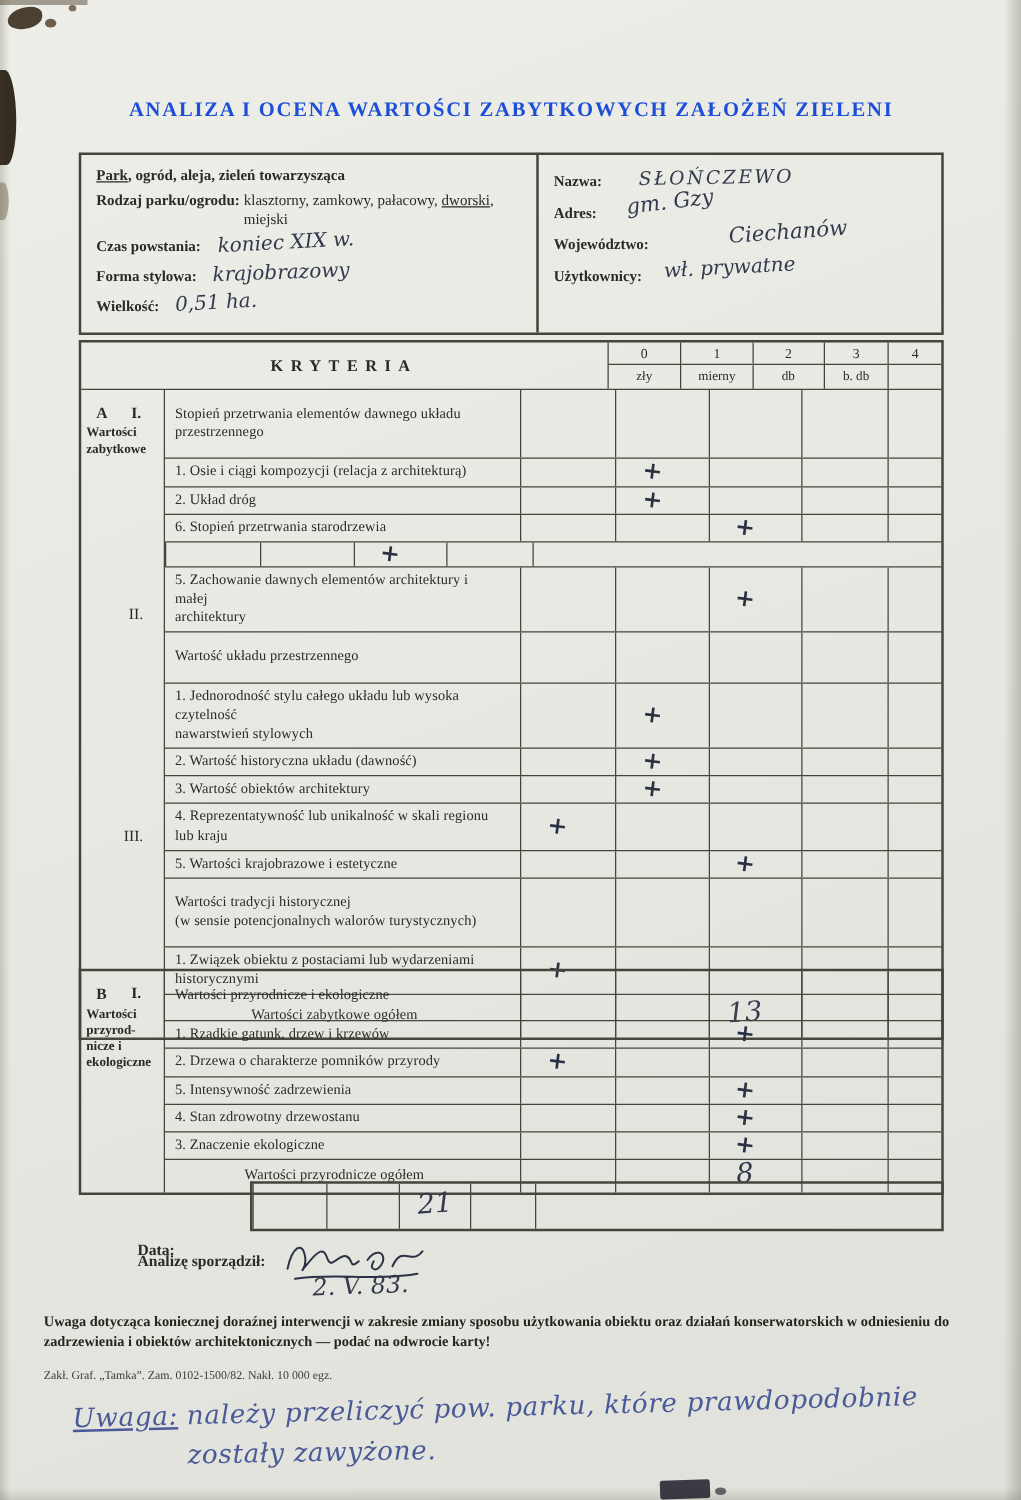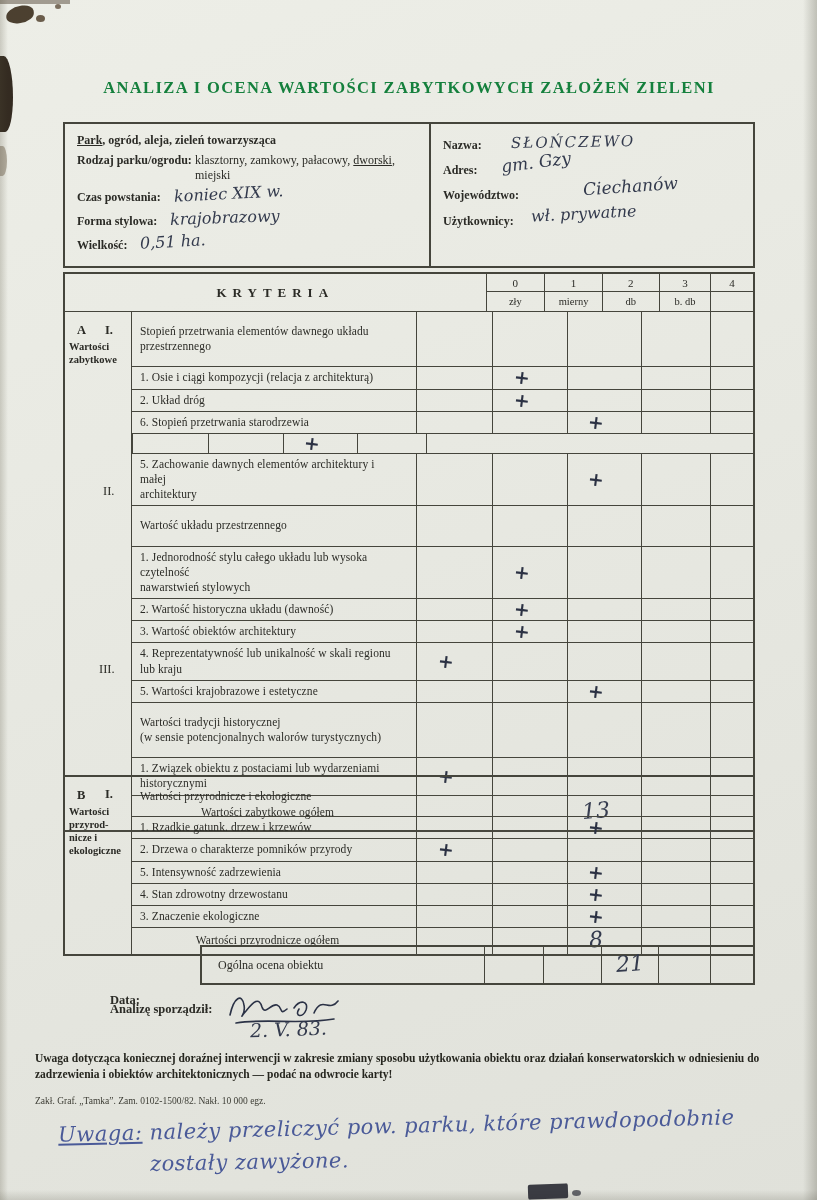--- a/index.html
+++ b/index.html
@@ -19,21 +19,21 @@
   .stain.s1{left:6px;top:6px;width:28px;height:17px;background:#3a2c1c;border-radius:60% 40% 55% 45%;opacity:.9;transform:rotate(-8deg);}
   .stain.s2{left:-4px;top:56px;width:17px;height:76px;background:#241a10;border-radius:0 60% 50% 0;opacity:.92;}
   .stain.s3{left:36px;top:15px;width:9px;height:7px;background:#4a3824;border-radius:50%;opacity:.8;}
   .stain.s4{left:55px;top:4px;width:6px;height:5px;background:#4a3824;border-radius:50%;opacity:.7;}
   .stain.s5{left:-2px;top:146px;width:9px;height:30px;background:#6a5c44;border-radius:0 50% 50% 0;opacity:.45;}
   .stain.s6{left:0px;top:0px;width:70px;height:4px;background:#55483a;opacity:.5;}
   .stamp{position:absolute;left:528px;top:1184px;width:40px;height:15px;background:#23242e;border-radius:2px;transform:rotate(-2deg);opacity:.88;}
   .stamp2{position:absolute;left:572px;top:1190px;width:9px;height:6px;background:#2c2d38;border-radius:50%;opacity:.7;}
 
   .title{position:absolute;left:63px;top:78px;width:692px;text-align:center;
-    font-weight:bold;font-size:16.5px;letter-spacing:1.4px;color:#15803d;}
+    font-weight:bold;font-size:16.5px;letter-spacing:1.4px;color:#1d4ed8;}
 
   .u{text-decoration:underline;}
   .b{font-weight:bold;}
   .hand{font-family:"DejaVu Serif", serif;font-style:italic;color:#333a4d;}
 
   
   .info{position:absolute;left:63px;top:122px;width:692px;height:146px;
     border:2px solid #45453c;display:flex;box-sizing:border-box;background:rgba(255,255,255,0.03);}
   .info-left{width:366px;border-right:2px solid #45453c;box-sizing:border-box;padding:9px 10px 6px 12px;font-size:12px;}
   .info-right{flex:1;position:relative;font-size:12px;}
@@ -416,21 +416,20 @@
           </div>
         <div class="cell c3"></div>
           <div class="cell c4"></div>
       </div>
 
     </div>
   </div>
 </div>
 
 <div class="tableFinal">
-  <div class="fin-label">Ogólna ocena obiektu</div>
   <div class="cell c0"></div>
     <div class="cell c1"></div>
   <div class="cell c2">
       <span class="hand total-val">21</span>
     </div>
   <div class="cell c3"></div>
     <div class="cell c4"></div>
 </div>
 
 <div class="f-author">Analizę sporządził:</div>

